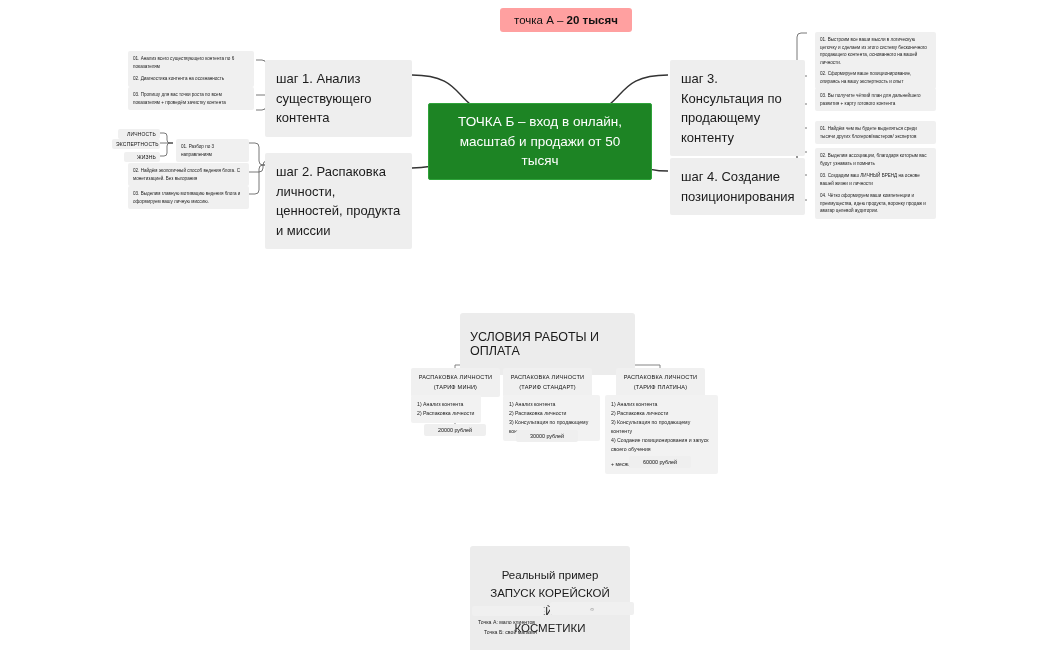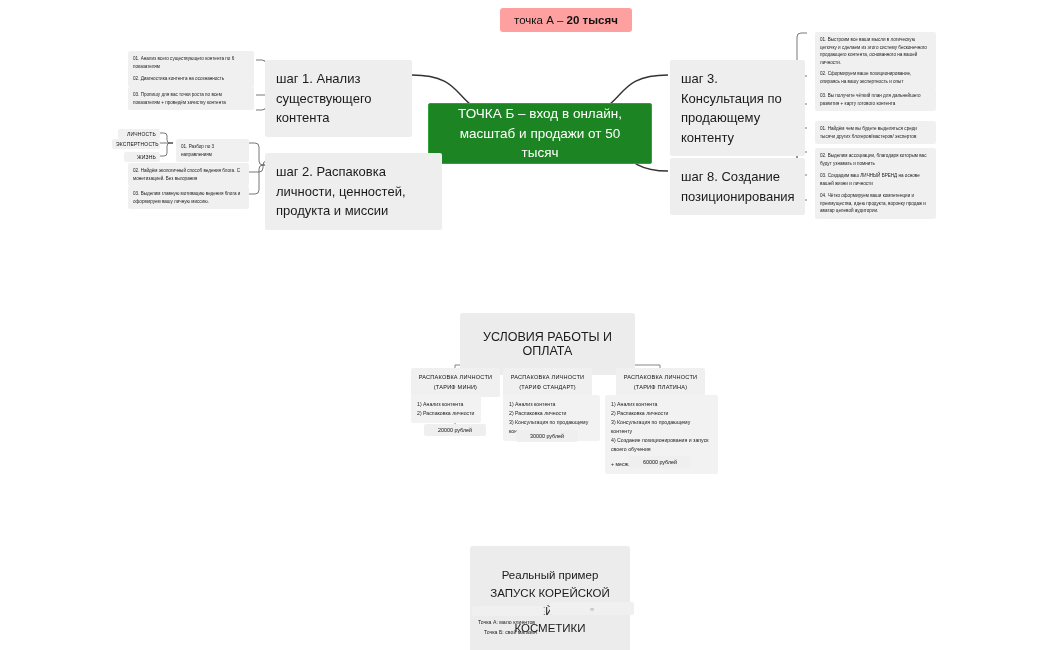--- a/index.html
+++ b/index.html
@@ -29,21 +29,21 @@
   .pink b{font-weight:bold;}
 
   
   .green{
     background:#1d8424;
     border:1.5px solid #2fa33a;
     color:#ffffff;
     font-size:13.5px;
     line-height:1.45;
     text-align:center;
-    padding:0 14px;
+    padding:8px 14px;
     border-radius:2px;
   }
   .step{
     background:#eeeeee;
     font-size:13px;
     line-height:1.5;
     padding:9px 11px;
     border-radius:2px;
     color:#1a1a1a;
   }
@@ -62,21 +62,21 @@
     border-radius:2px;
     text-align:right;
     letter-spacing:.2px;
     color:#111;
   }
 
   
   .section-title{
     background:#ececec;
     font-size:12.5px;
-    text-align:center;
+    text-align:left;
     padding:17px 10px;
     border-radius:3px;
     color:#1a1a1a;
   }
   .tariff-head{
     background:#f0f0f0;
     font-size:5.6px;
     line-height:1.7;
     text-align:center;
     padding:5px 4px;
@@ -199,21 +199,21 @@
   <div class="node leaf" style="left:128px;top:51px;width:126px;">
     <span>01. Анализ всего существующего контента по 6 показателям</span>
   </div>
   <div class="node leaf" style="left:128px;top:71px;width:126px;">
     <span>02. Диагностика контента на осознанность</span>
   </div>
   <div class="node leaf" style="left:128px;top:87px;width:126px;">
     <span>03. Пропишу для вас точки роста по всем показателям + проведём зачистку контента</span>
   </div>
 
-  <div class="node step" style="left:265px;top:153px;width:177px;">
+  <div class="node step" style="left:265px;top:153px;width:147px;">
     <span>шаг 2. Распаковка личности, ценностей, продукта и миссии</span>
   </div>
   <div class="node tag" style="left:118px;top:129px;width:42px;">
     <span>ЛИЧНОСТЬ</span>
   </div>
   <div class="node tag" style="left:112px;top:139px;width:48px;">
     <span>ЭКСПЕРТНОСТЬ</span>
   </div>
   <div class="node tag" style="left:124px;top:152px;width:36px;">
     <span>ЖИЗНЬ</span>
@@ -235,21 +235,21 @@
     <span>01. Выстроим все ваши мысли в логическую цепочку и сделаем из этого систему бесконечного продающего контента, основанного на вашей личности.</span>
   </div>
   <div class="node leaf" style="left:815px;top:66px;width:121px;">
     <span>02. Сформируем ваше позиционирование, опираясь на вашу экспертность и опыт</span>
   </div>
   <div class="node leaf" style="left:815px;top:88px;width:121px;">
     <span>03. Вы получите чёткий план для дальнейшего развития + карту готового контента</span>
   </div>
 
   <div class="node step" style="left:670px;top:158px;width:135px;">
-    <span>шаг 8. Создание позиционирования</span>
+    <span>шаг 4. Создание позиционирования</span>
   </div>
   <div class="node leaf" style="left:815px;top:121px;width:121px;">
     <span>01. Найдём чем вы будете выделяться среди тысячи других блогеров/мастеров/ экспертов</span>
   </div>
   <div class="node leaf" style="left:815px;top:148px;width:121px;">
     <span>02. Выделим ассоциации, благодаря которым вас будут узнавать и помнить</span>
   </div>
   <div class="node leaf" style="left:815px;top:168px;width:121px;">
     <span>03. Создадим ваш ЛИЧНЫЙ БРЕНД на основе вашей жизни и личности</span>
   </div>

